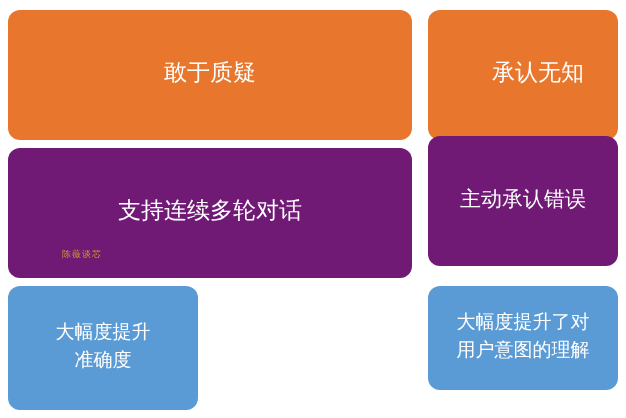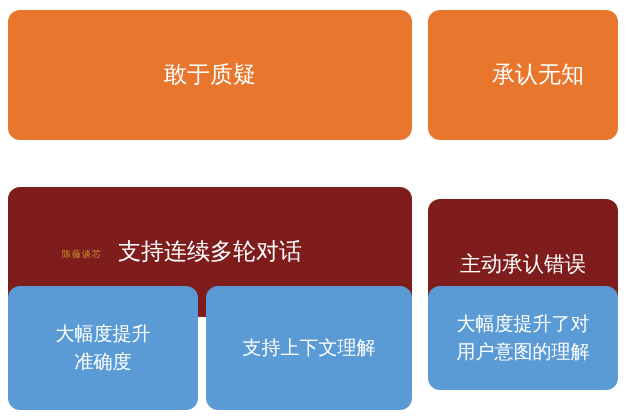--- a/index.html
+++ b/index.html
@@ -5,42 +5,42 @@
   html, body {
     margin: 0;
     padding: 0;
     background: #ffffff;
   }
   #canvas {
     position: relative;
     width: 626px;
     height: 418px;
     background: #ffffff;
-    font-family: Liberation Serif, serif;
+    font-family: Liberation Mono, monospace;
     overflow: hidden;
   }
   .card {
     position: absolute;
     border-radius: 12px;
     display: flex;
     align-items: center;
     justify-content: center;
     text-align: center;
     color: #ffffff;
     box-sizing: border-box;
     padding: 6px 10px;
     line-height: 1.45;
   }
   .card .label {
     display: block;
     width: 100%;
     white-space: pre-line;
   }
   .orange { background: #e8762c; }
-  .yellow { background: #7f1d1d; margin-top: 39px; }
+  .yellow { background: #701a75; }
   .blue   { background: #5b9bd5; }
 
   .t-big   { font-size: 23px; }
   .t-mid   { font-size: 21px; }
   .t-small { font-size: 19px; }
 
   .watermark {
     position: absolute;
     font-size: 9px;
     color: #cf9f2e;
@@ -59,32 +59,29 @@
   </div>
 
   <div class="card orange t-big" style="left:428px;top:10px;width:190px;height:130px;padding-left:40px;">
     <span class="label">承认无知</span>
   </div>
 
   <div class="card yellow t-big" style="left:8px;top:148px;width:404px;height:130px;">
     <span class="label">支持连续多轮对话</span>
   </div>
 
-  <div class="card yellow t-mid" style="left:428px;top:160px;width:190px;height:130px;">
+  <div class="card yellow t-mid" style="left:428px;top:136px;width:190px;height:130px;">
     <span class="label">主动承认错误</span>
   </div>
 
   <div class="card blue t-small" style="left:8px;top:286px;width:190px;height:124px;align-items:center;">
     <span class="label">大幅度提升
 准确度</span>
   </div>
 
-  <div class="card blue t-small" style="left:206px;top:286px;width:206px;height:124px;">
-    <span class="label">支持上下文理解</span>
-  </div>
 
   <div class="card blue t-small" style="left:428px;top:286px;width:190px;height:104px;">
     <span class="label">大幅度提升了对
 用户意图的理解</span>
   </div>
 
   <div class="watermark" style="left:26px;top:248px;margin-left:36px;">陈薇谈芯</div>
 
 </div>
 

